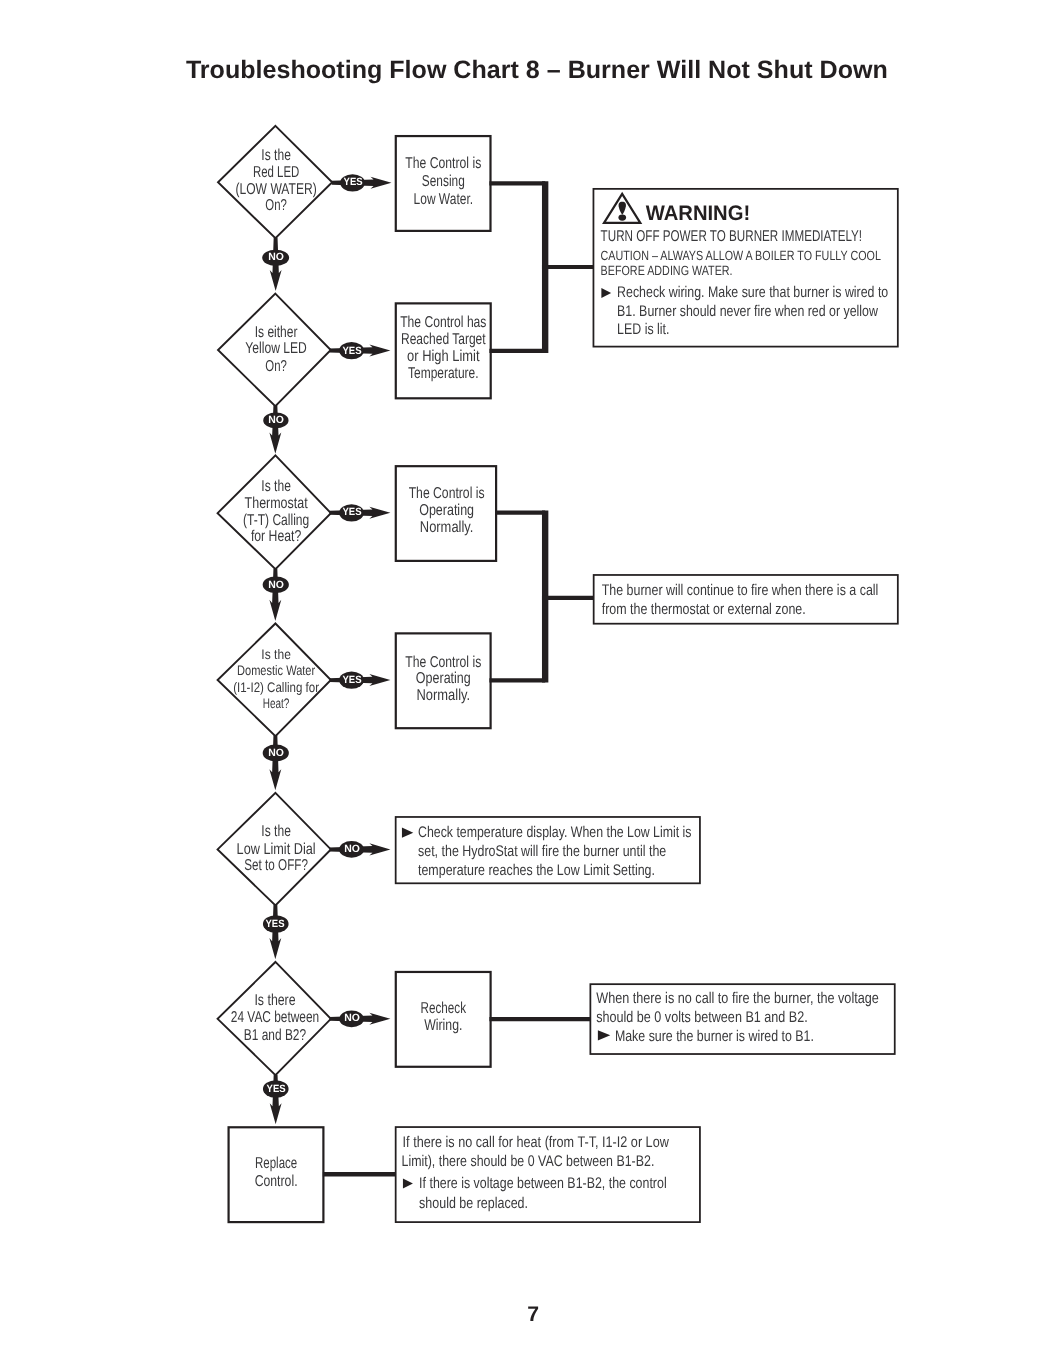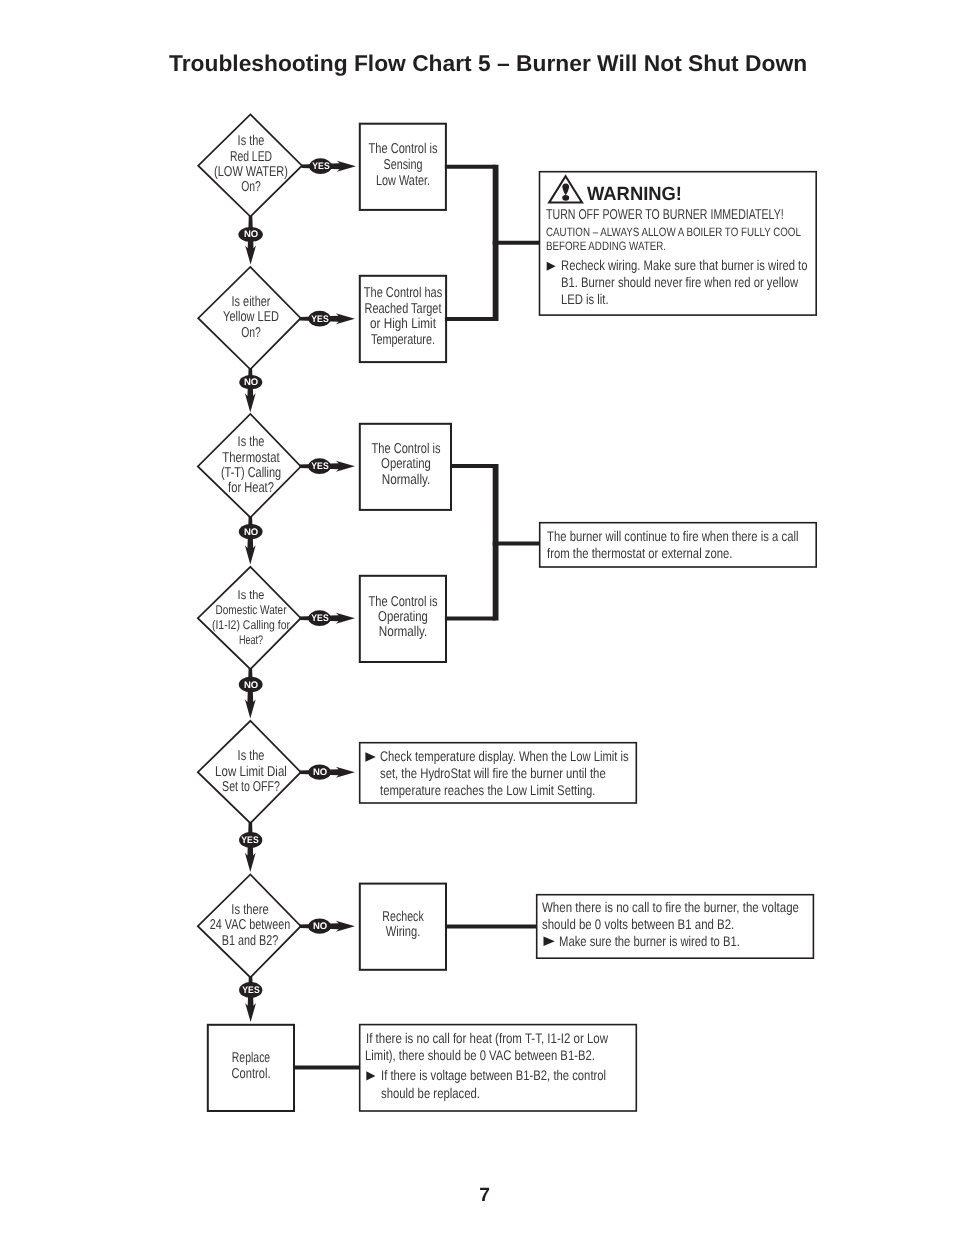--- a/index.html
+++ b/index.html
@@ -28,21 +28,21 @@
 
   .badge { position:absolute; color:#ffffff; font-size:9.6px; font-weight:bold; line-height:normal;
            white-space:nowrap; transform-origin:center center; }
   .badge.yes { transform:translate(-50%,-50%) scaleX(0.90); }
   .badge.no  { transform:translate(-50%,-50%) scaleX(0.99); }
 </style>
 </head>
 <body>
 
 <div id="page">
-  <div class="title">Troubleshooting Flow Chart 5 – Burner Will Not Shut Down</div>
+  <div class="title">Troubleshooting Flow Chart 8 – Burner Will Not Shut Down</div>
 
   <svg class="layer" viewBox="0 0 954 1235">
     <g fill="none" stroke="#231f20" stroke-width="1.75">
       <path d="M 250.4,114.4 L 302.0,165.7 L 250.4,216.6 L 198.2,165.7 Z"></path>
       <path d="M 250.3,266.9 L 300.7,318.2 L 250.3,369.3 L 198.2,318.2 Z"></path>
       <path d="M 250.4,414.0 L 300.8,466.5 L 250.4,517.5 L 197.8,466.5 Z"></path>
       <path d="M 250.4,566.8 L 300.8,618.2 L 250.4,669.2 L 197.8,618.2 Z"></path>
       <path d="M 250.4,720.8 L 300.8,772.2 L 250.4,823.2 L 197.8,772.2 Z"></path>
       <path d="M 250.4,874.5 L 300.8,926.2 L 250.4,977.4 L 197.8,926.2 Z"></path>
     </g>

